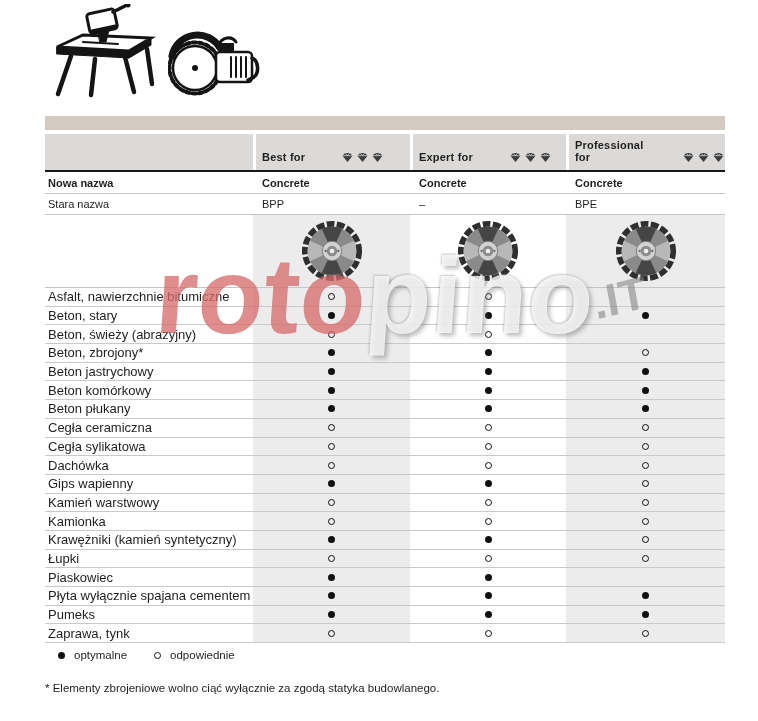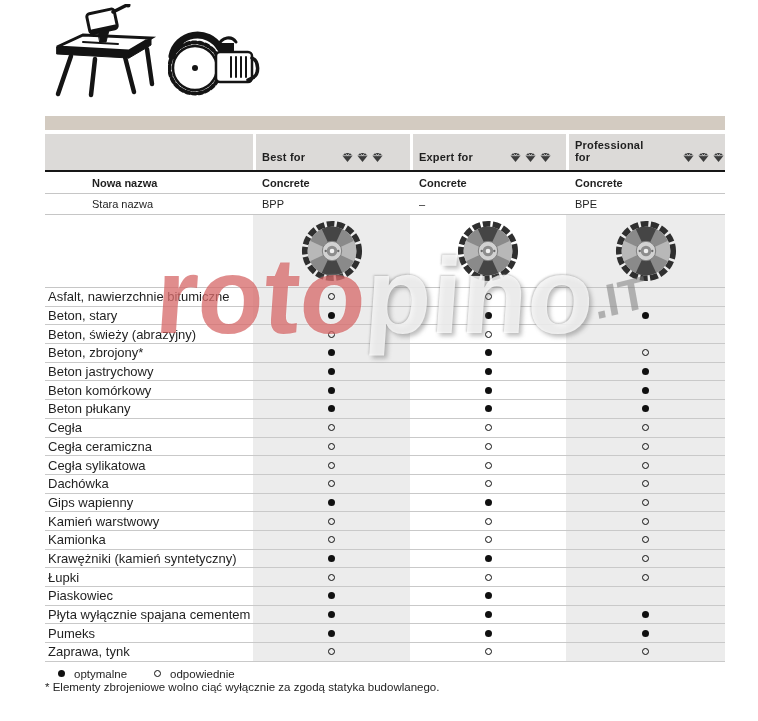--- a/index.html
+++ b/index.html
@@ -17,37 +17,37 @@
   .cell{min-width:0;}
 
   .hdr-row{height:36px;border-bottom:2px solid #161616;}
   .hdr-row .cell{background:#dcdad8;display:flex;align-items:flex-end;padding-bottom:7px;box-sizing:border-box;}
   .hdr-row .colcell{border-left:3px solid #ffffff;padding-left:6px;font-weight:700;font-size:11px;letter-spacing:.2px;gap:30px;}
   .gems{display:inline-flex;align-items:center;margin-left:6px;gap:2px;}
 
   .newname-row{height:21px;border-bottom:1px solid #c6c6c6;font-weight:700;}
   .oldname-row{height:20px;border-bottom:1px solid #c6c6c6;}
   .name-row .cell{display:flex;align-items:center;font-size:11px;}
-  .name-row .labelcell{padding-left:3px;margin-left:44px;}
+  .name-row .labelcell{padding-left:3px;}
   .name-row .colcell{padding-left:9px;}
 
   .disc-row{height:72px;border-bottom:1px solid #c6c6c6;}
   .disc-row .colcell{display:flex;align-items:center;justify-content:center;}
 
   .mat-row{height:17.7px;border-bottom:1px solid #c9c9c9;font-size:13px;}
   .mat-row .labelcell{display:flex;align-items:center;padding-left:3px;white-space:nowrap;}
   .mat-row .valcell{display:flex;align-items:center;justify-content:center;}
   .shade{background:#ececec;}
 
   .dot-f{width:7px;height:7px;background:#101010;border-radius:50%;}
   .dot-e{width:5px;height:5px;border:1.6px solid #101010;border-radius:50%;background:transparent;}
 
   .legend{margin-top:6px;display:flex;align-items:center;gap:16px;font-size:11.5px;padding-left:2px;}
   .legend-item{display:flex;align-items:center;gap:9px;margin-left:11px;}
-  .footnote{margin-top:1px;font-size:11.5px;}
+  .footnote{margin-top:21px;font-size:11.5px;}
 
   
   .watermark{position:absolute;left:156px;top:242px;pointer-events:none;white-space:nowrap;
              font-weight:700;font-size:108px;line-height:1;transform:skewX(-4deg);z-index:5;}
   .wm-roto{color:rgba(193,28,28,0.50);text-shadow:0 0 2px rgba(255,255,255,0.55);}
   .wm-pino{color:rgba(255,255,255,0.78);
            text-shadow:3px 3px 4px rgba(110,110,110,0.45),-1px -1px 2px rgba(110,110,110,0.35);}
   .wm-it{display:inline-block;font-size:46px;color:rgba(125,125,125,0.55);
          transform:rotate(-14deg) translateY(-20px);margin-left:4px;}
 </style>
@@ -288,32 +288,20 @@
             <span class="dot-f"></span>
           </div>
           <div class="cell valcell">
             <span class="dot-f"></span>
           </div>
           <div class="cell valcell shade">
             <span class="dot-f"></span>
           </div>
         </div>
         <div class="grid-row mat-row">
-          <div class="cell labelcell">Cegła</div>
-          <div class="cell valcell shade">
-            <span class="dot-e"></span>
-          </div>
-          <div class="cell valcell">
-            <span class="dot-e"></span>
-          </div>
-          <div class="cell valcell shade">
-            <span class="dot-e"></span>
-          </div>
-        </div>
-        <div class="grid-row mat-row">
           <div class="cell labelcell">Cegła ceramiczna</div>
           <div class="cell valcell shade">
             <span class="dot-e"></span>
           </div>
           <div class="cell valcell">
             <span class="dot-e"></span>
           </div>
           <div class="cell valcell shade">
             <span class="dot-e"></span>
           </div>

